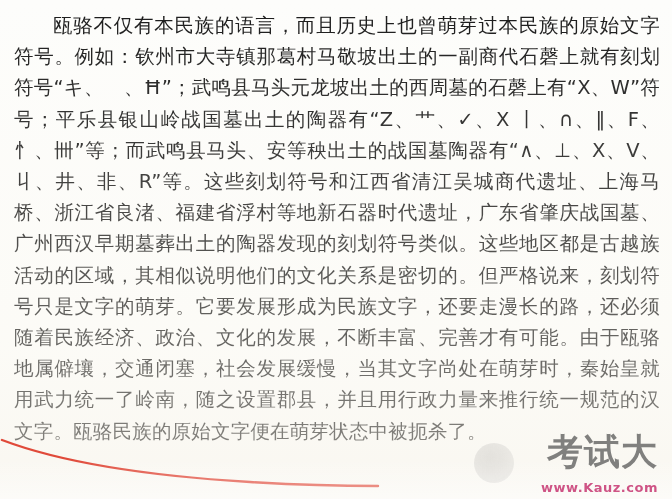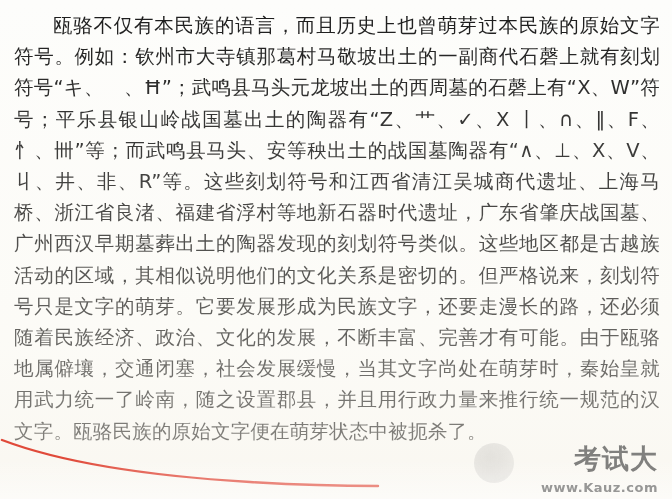--- a/index.html
+++ b/index.html
@@ -65,35 +65,35 @@
     width: 250px;
     height: 62px;
     pointer-events: none;
     opacity: 0.92;
   }
   .wm-main {
     position: absolute;
     right: 8px;
     bottom: 20px;
     font-family: "DejaVu Sans", sans-serif;
-    font-size: 27px;
+    font-size: 36px;
     font-weight: bold;
     color: #4a4a4a;
     letter-spacing: 1px;
     white-space: nowrap;
     opacity: 0.75;
   }
   .wm-sub {
     position: absolute;
     right: 8px;
     bottom: 2px;
     font-family: "DejaVu Sans", sans-serif;
     font-size: 13px;
     font-weight: bold;
-    color: #737373;
+    color: #be185d;
     letter-spacing: 0.5px;
     white-space: nowrap;
     opacity: 0.8;
   }
   .wm-logo {
     position: absolute;
     right: 152px;
     bottom: 14px;
     width: 40px;
     height: 40px;

